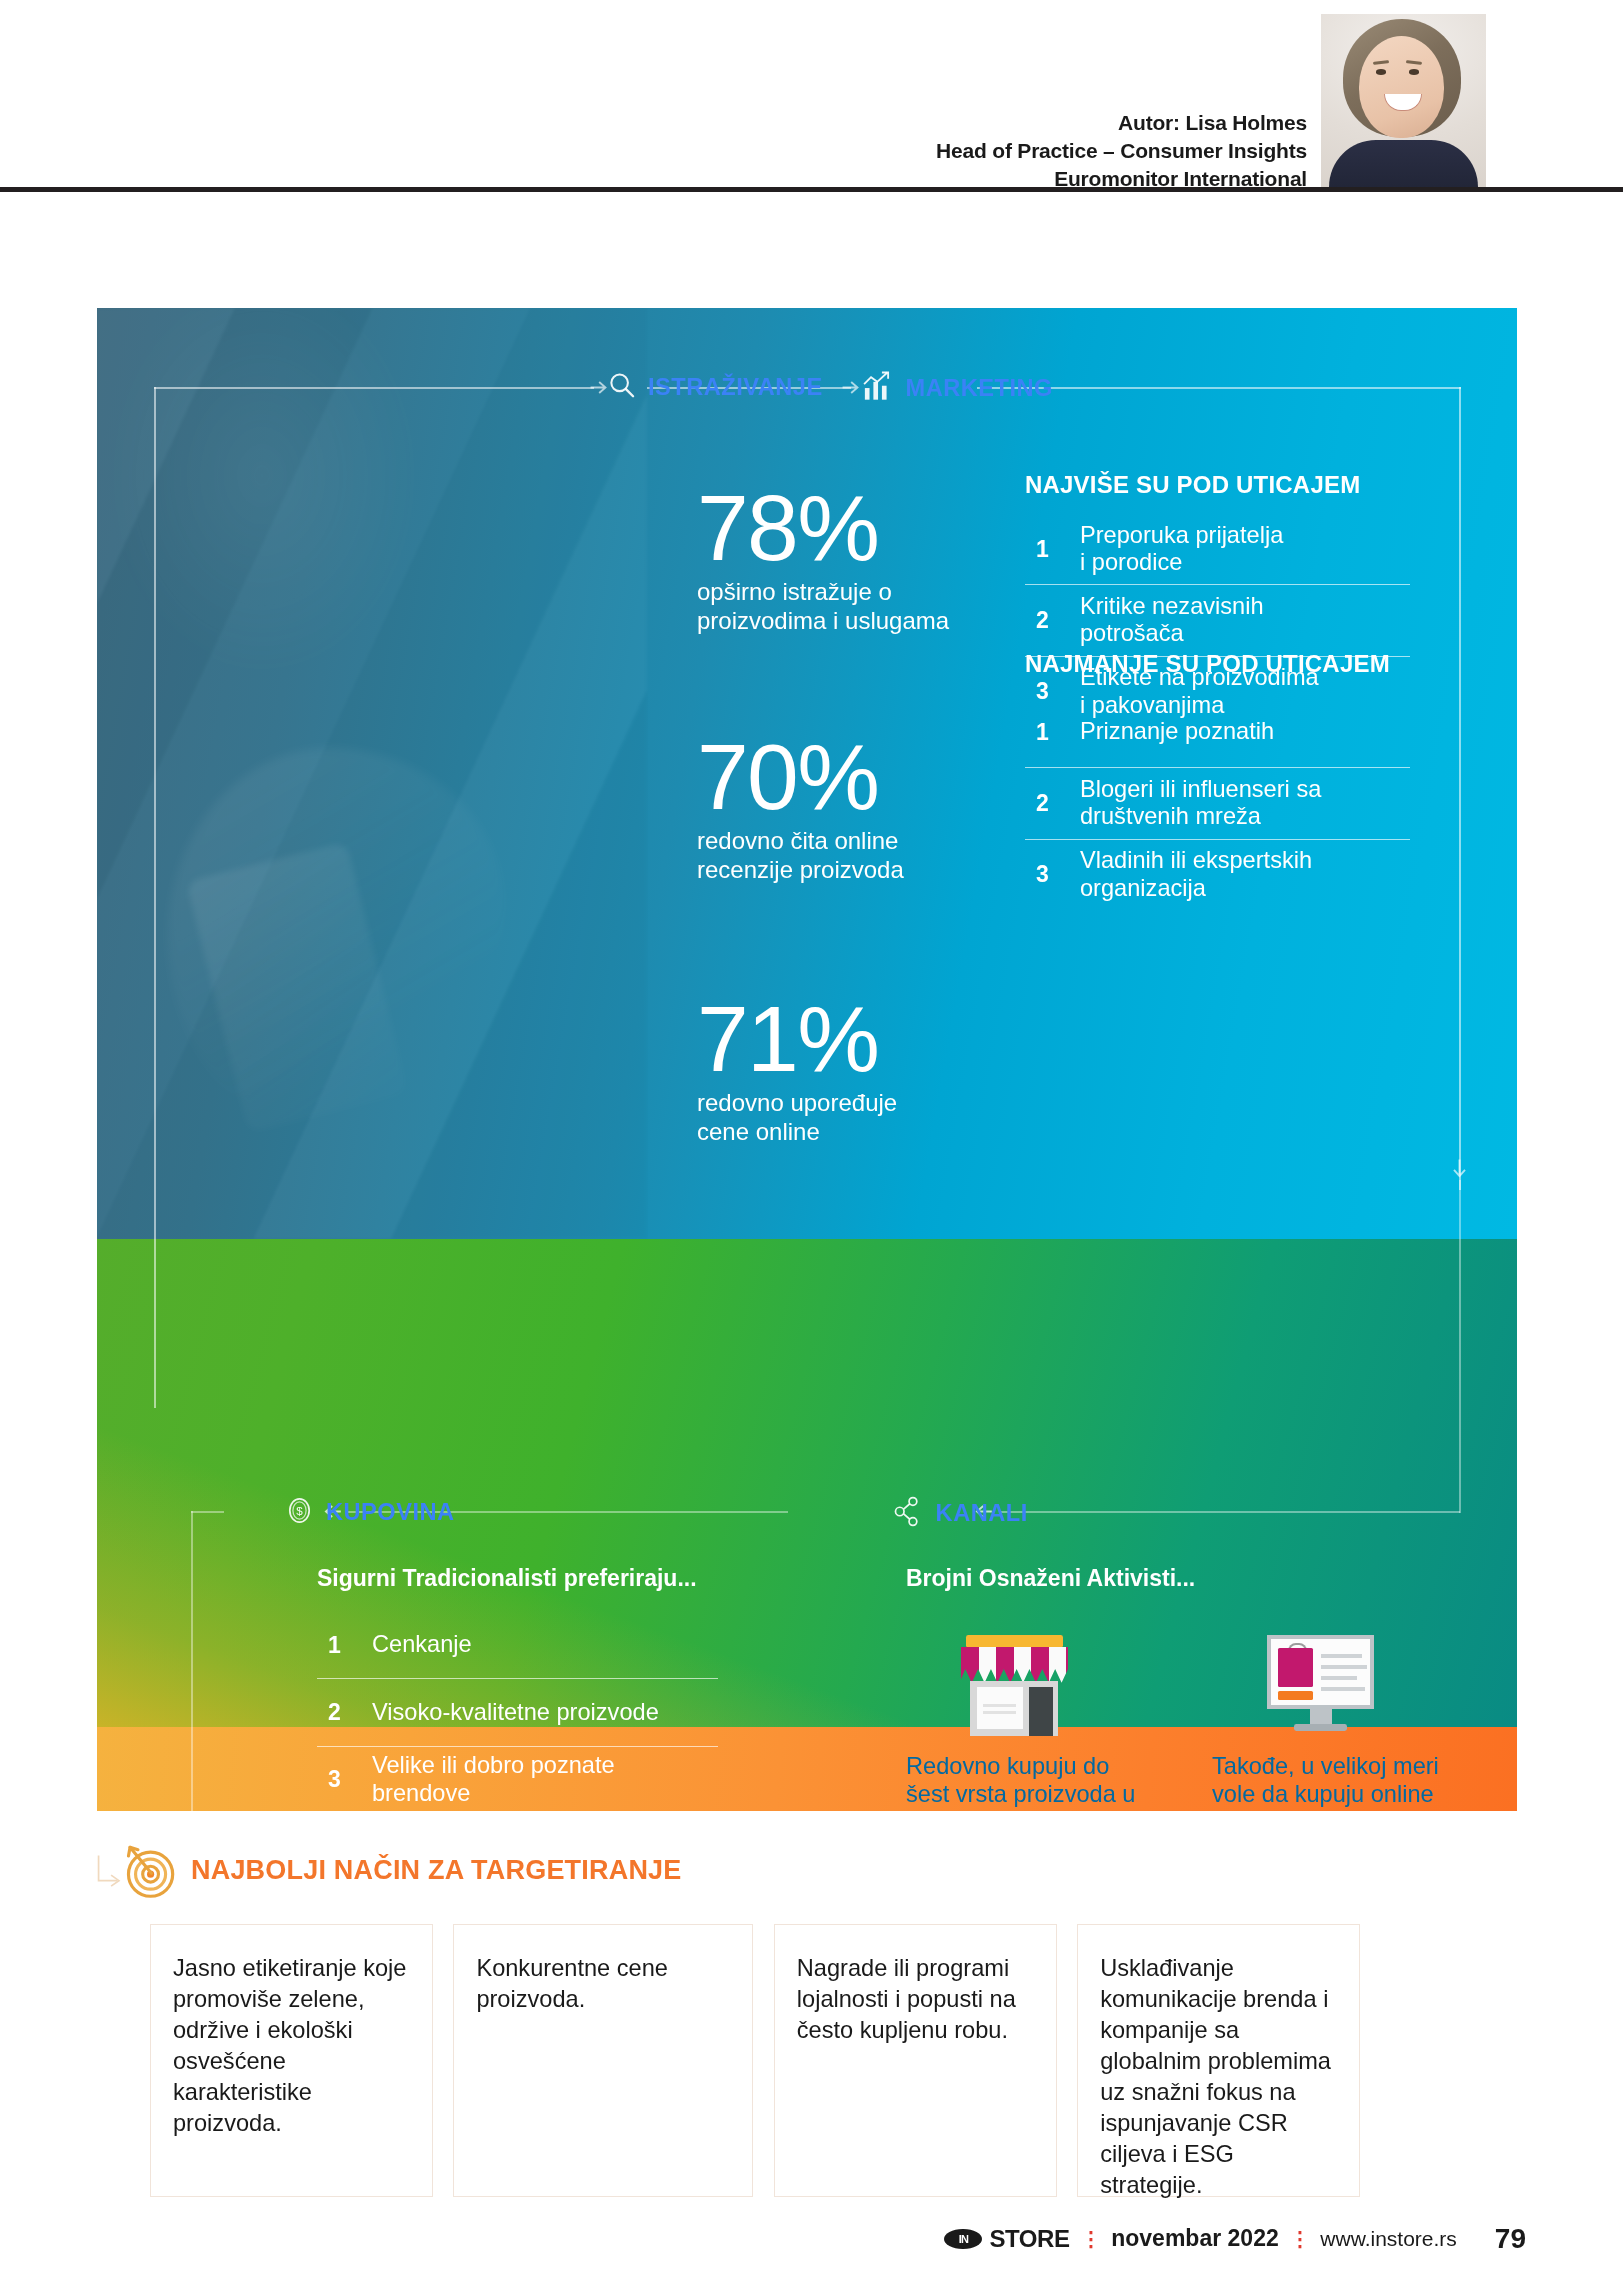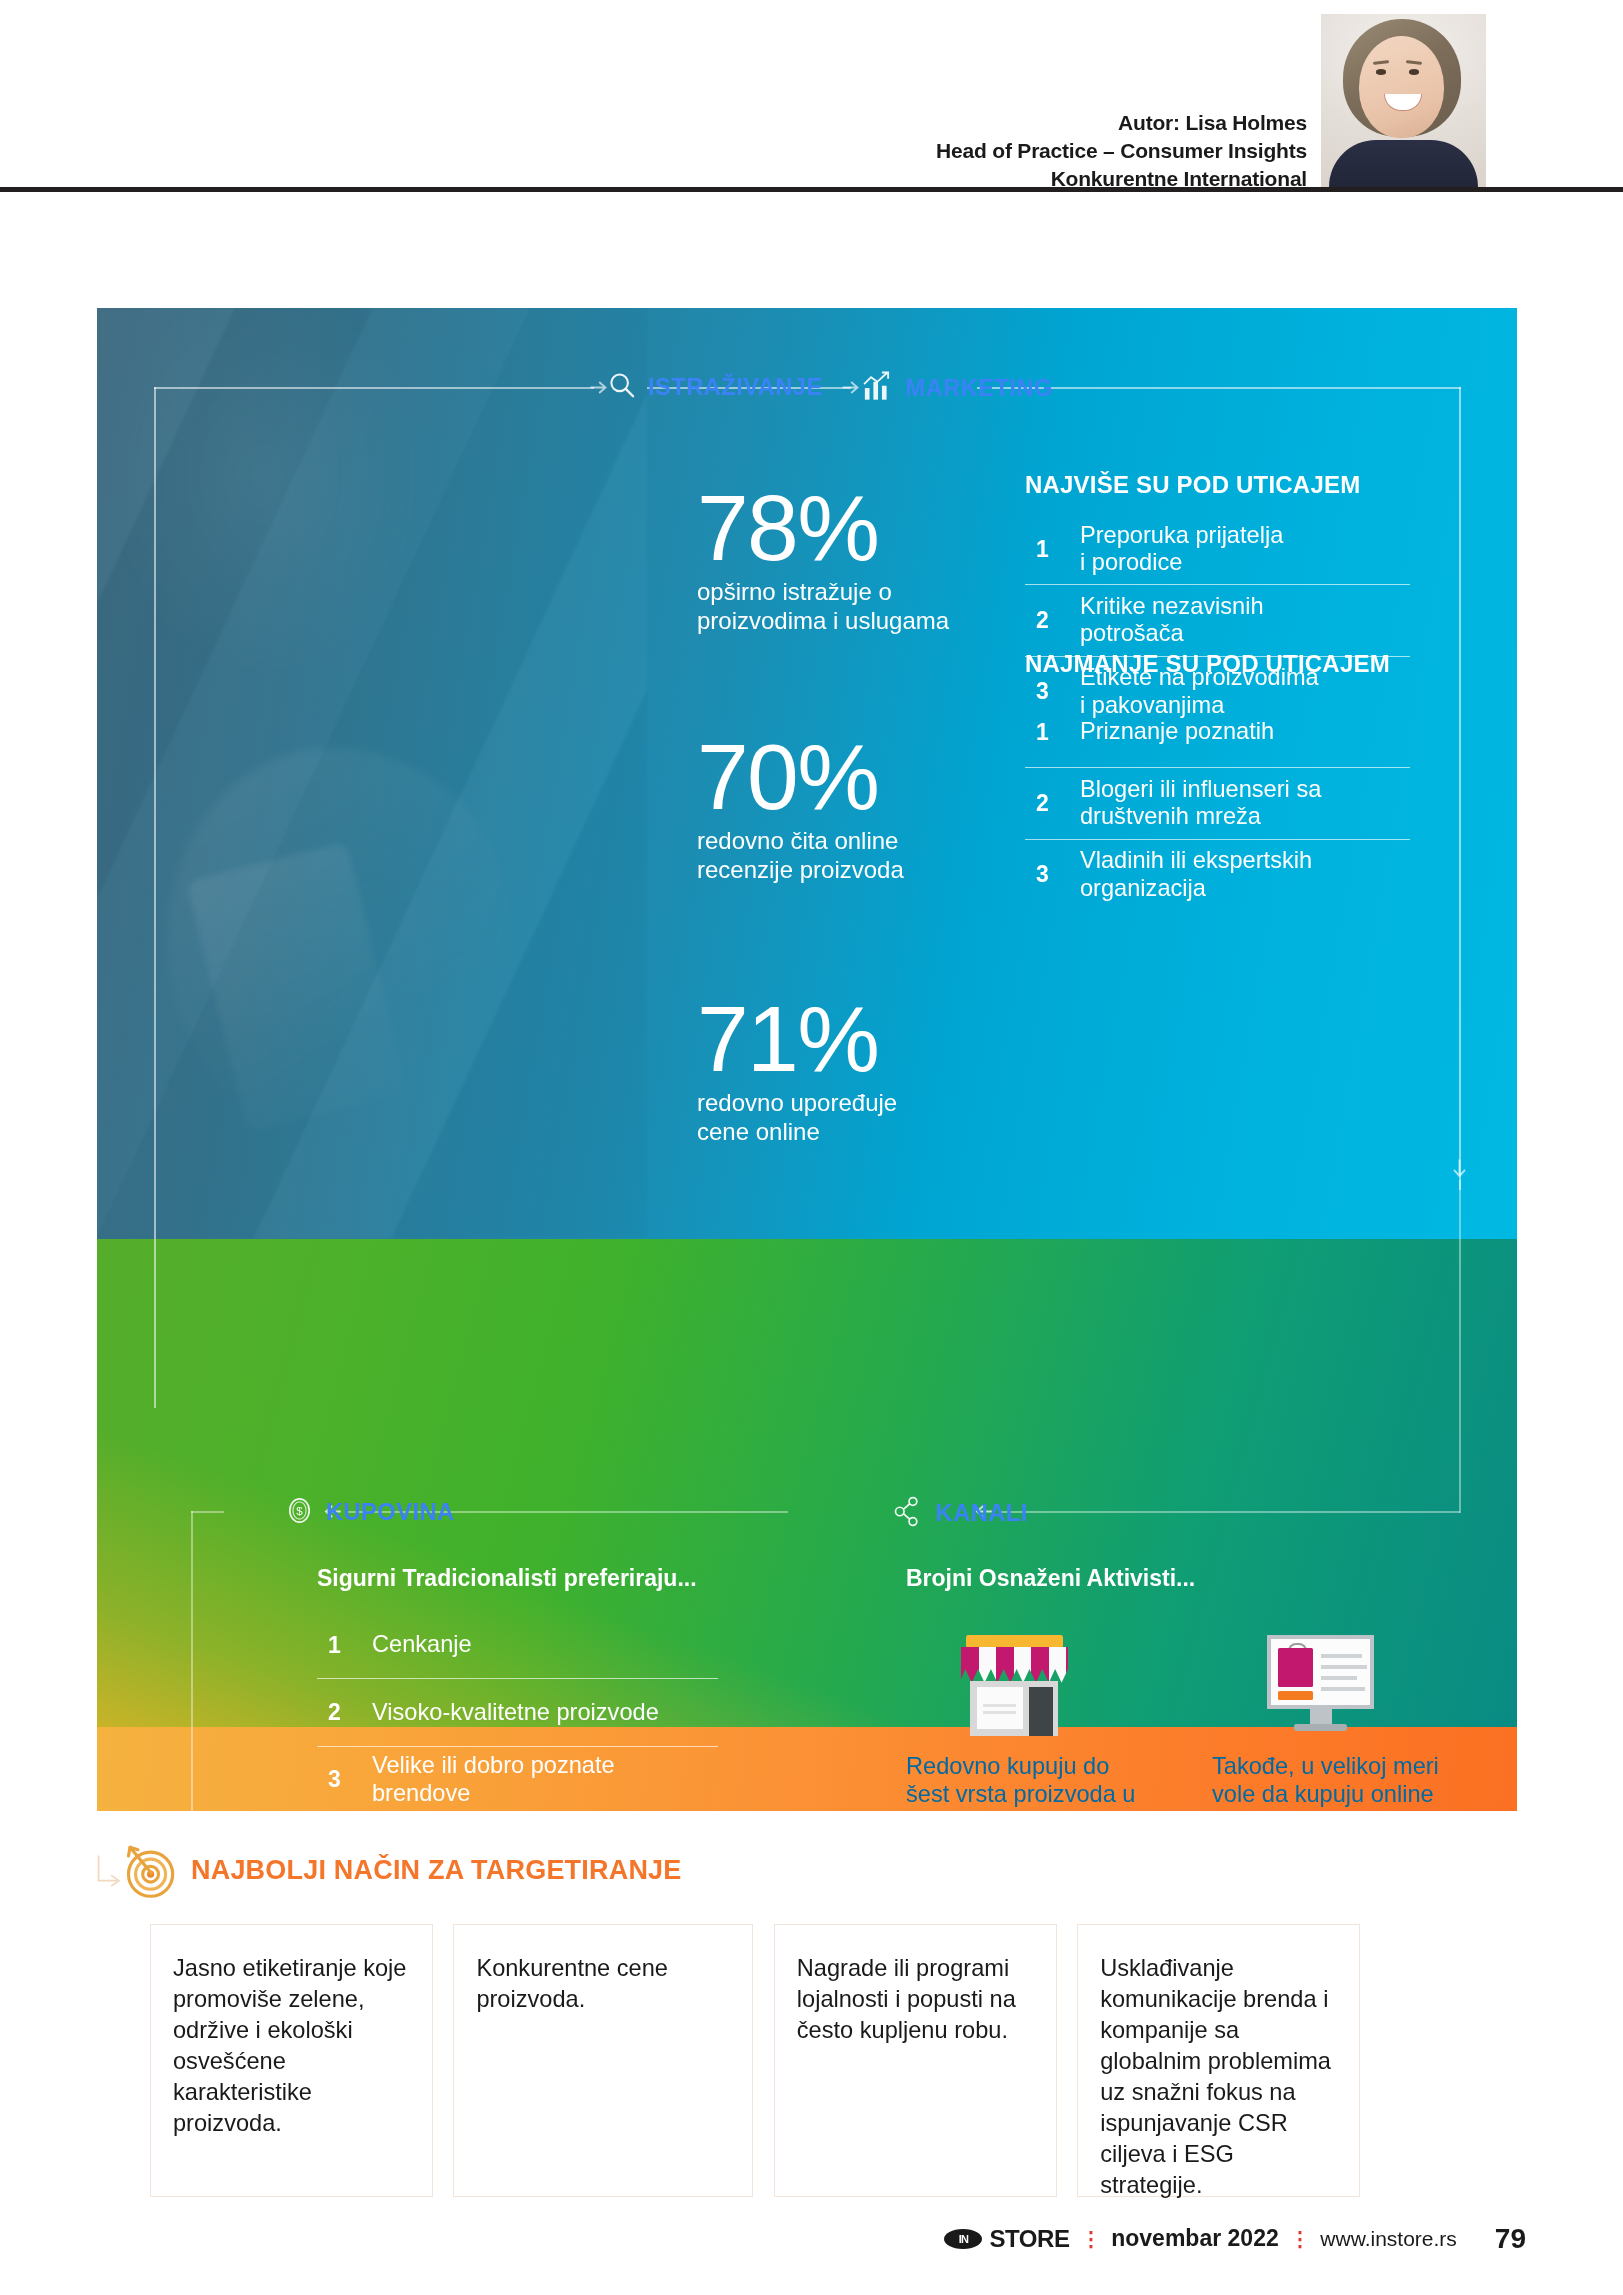--- a/index.html
+++ b/index.html
@@ -130,21 +130,21 @@
   .f-url{font-size:21px;color:#1a1a1a;}
   .f-page{font-weight:bold;font-size:28px;color:#1a1a1a;margin-left:27px;}
 </style>
 </head>
 <body>
 
 <div class="header">
   <div class="hdr-text">
     <div>Autor: Lisa Holmes</div>
     <div>Head of Practice – Consumer Insights</div>
-    <div>Konkurentne International</div>
+    <div>Euromonitor International</div>
   </div>
   <div class="hdr-photo">
     <div class="ph-bg"></div>
     <div class="ph-hair"></div>
     <div class="ph-face"></div>
     <div class="ph-brow l"></div>
       <div class="ph-brow r"></div>
     <div class="ph-eye l"></div>
       <div class="ph-eye r"></div>
     <div class="ph-mouth"></div>

